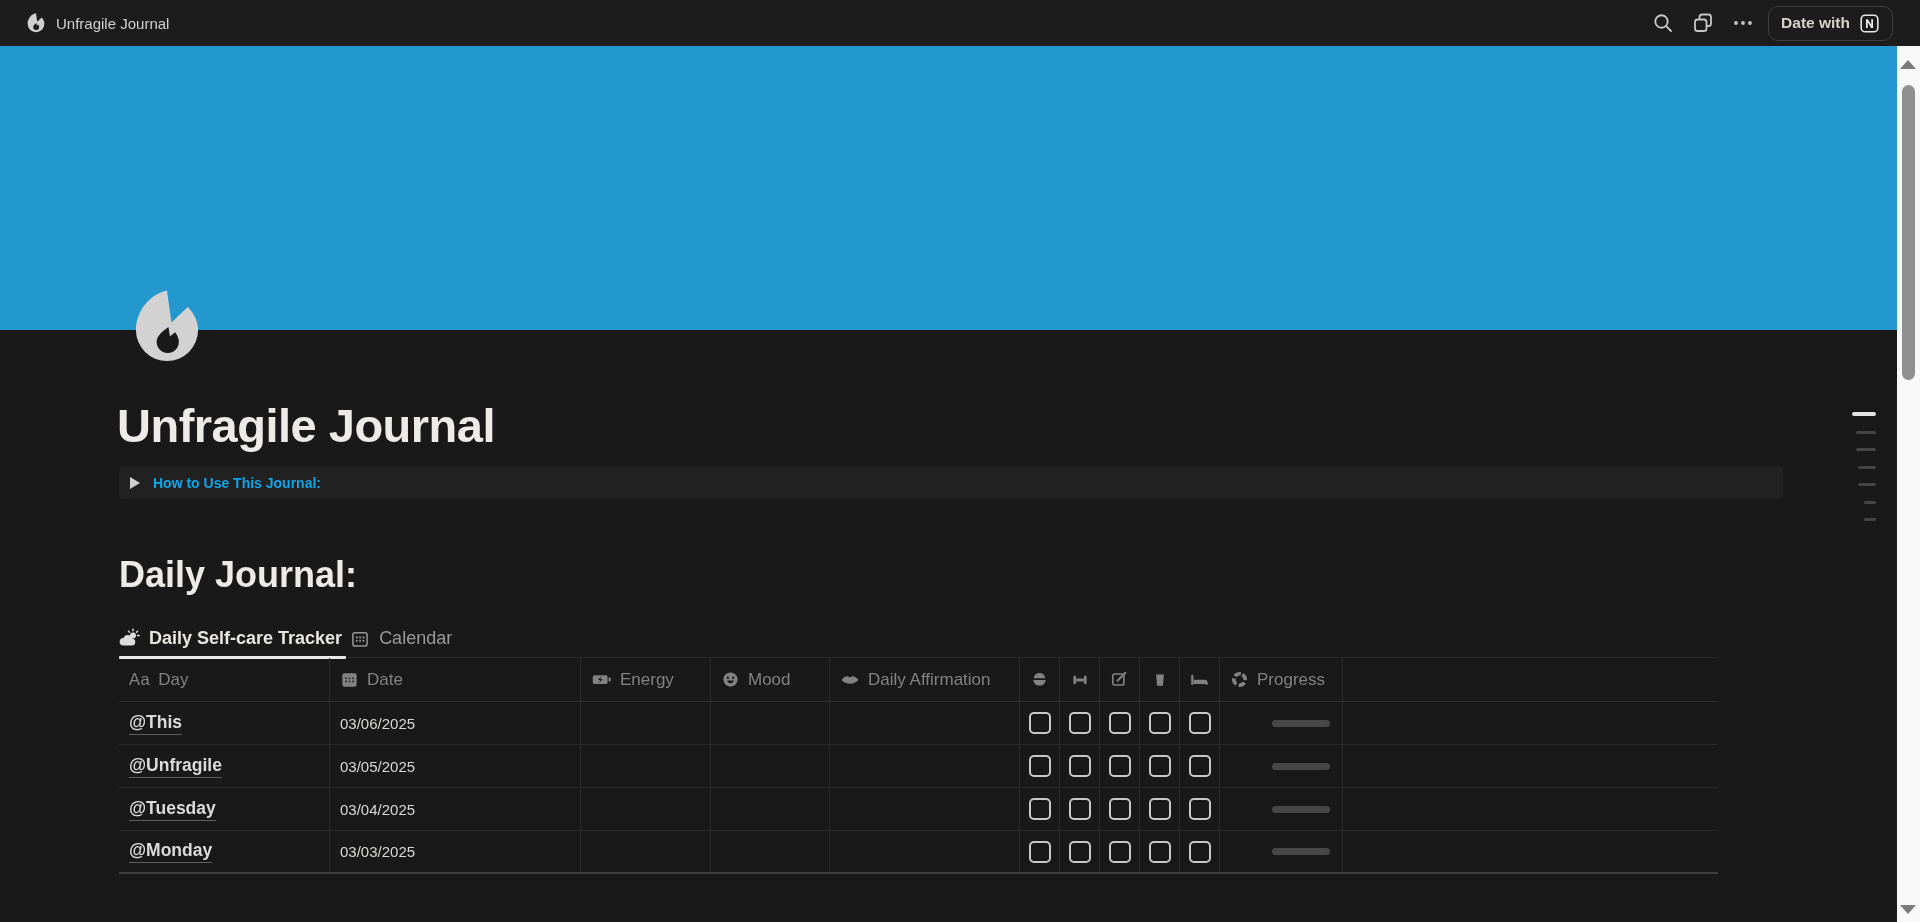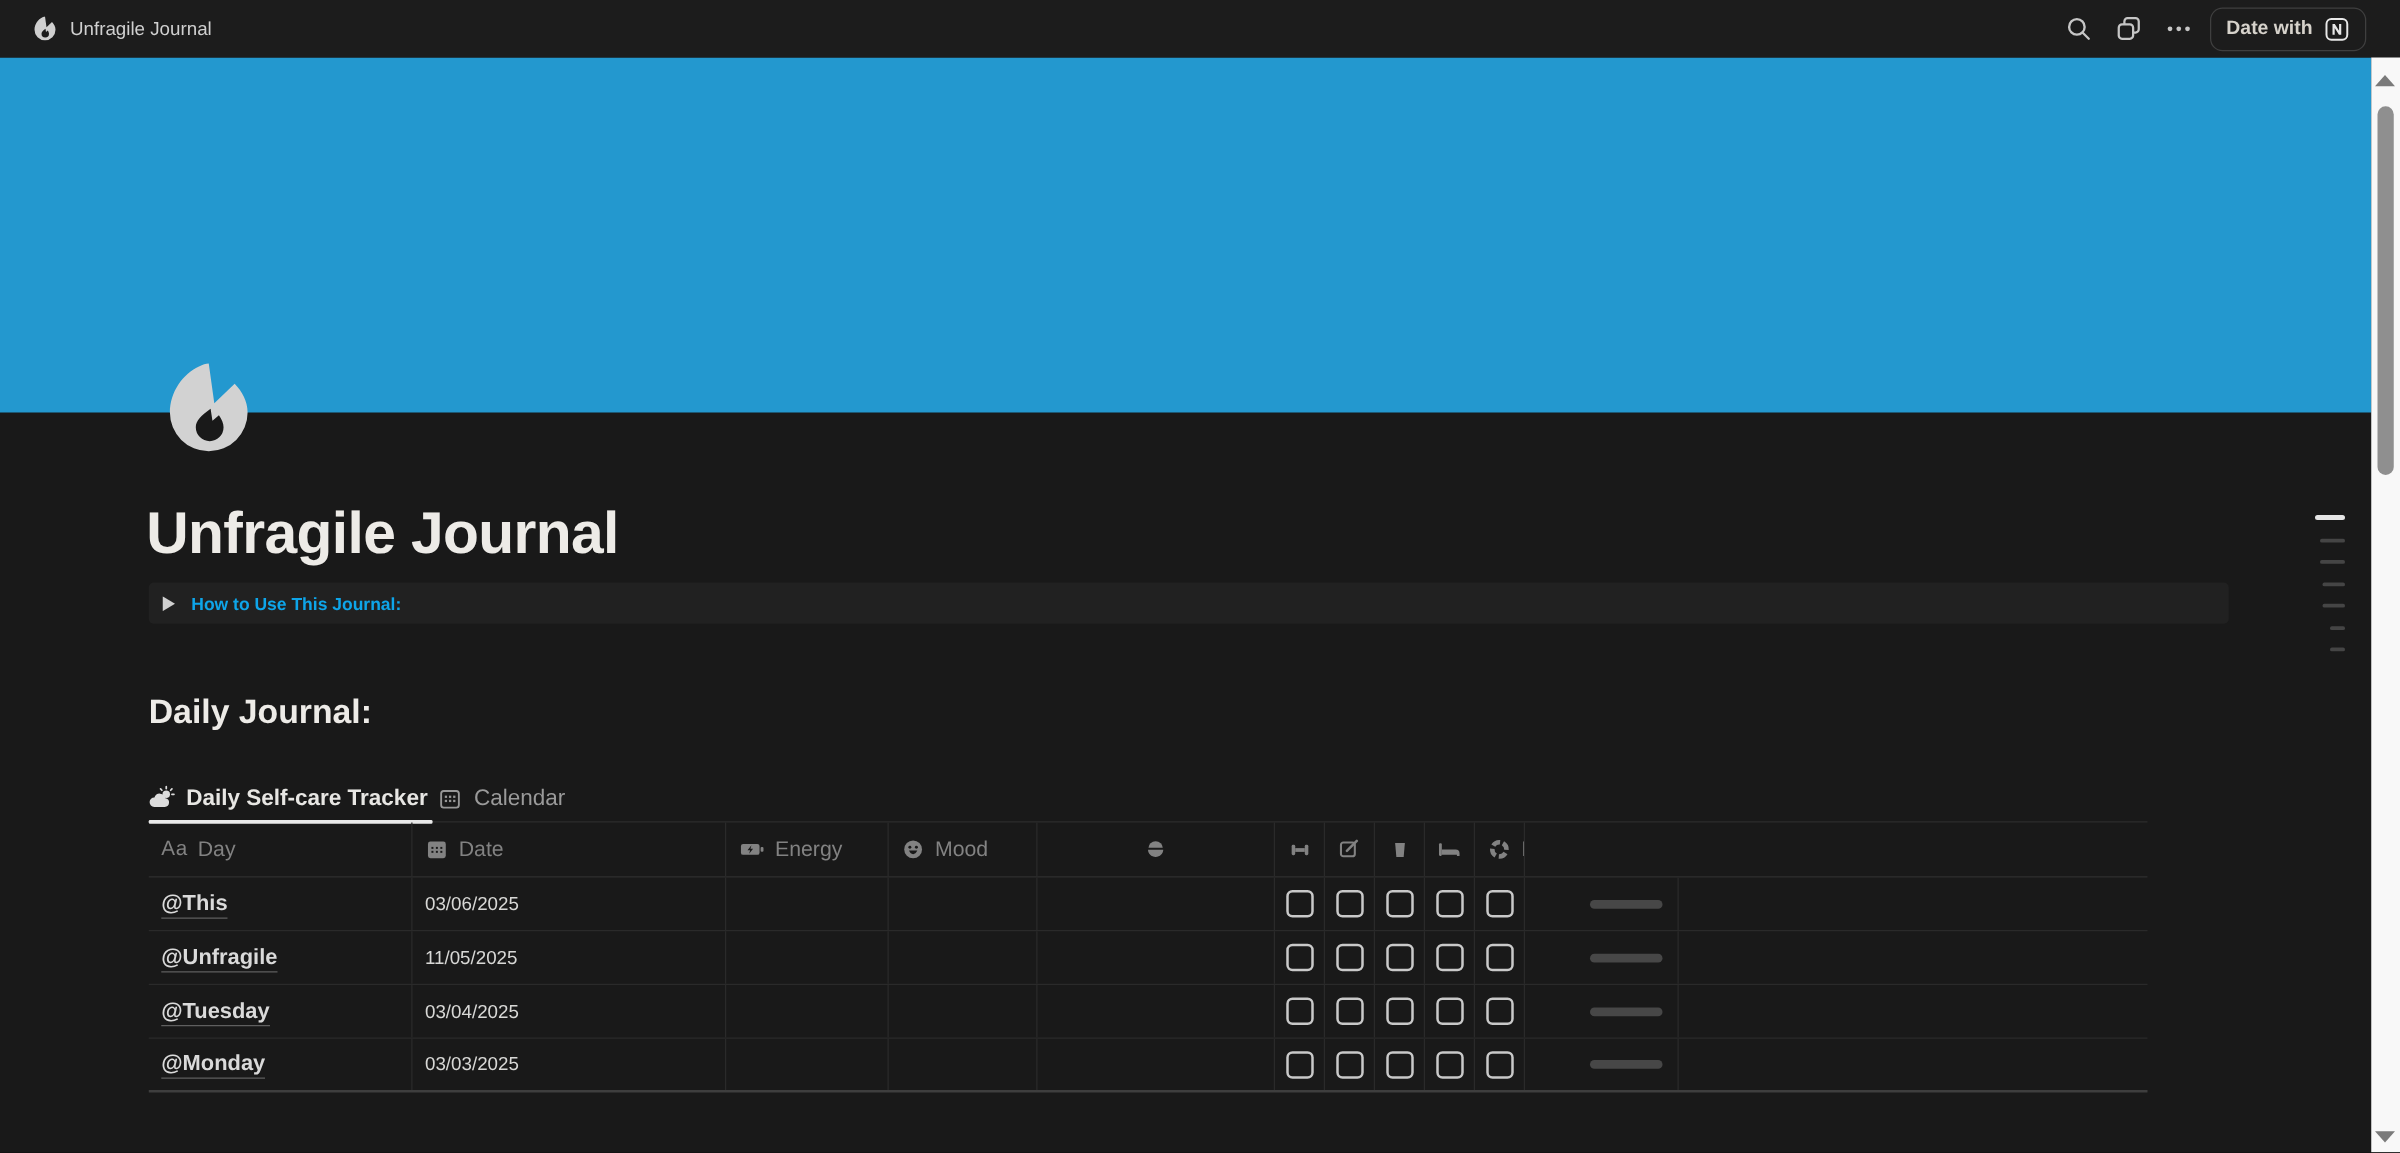--- a/index.html
+++ b/index.html
@@ -18,21 +18,21 @@
 
   
   .cover{position:absolute;left:0;top:46px;width:1897px;height:284px;}
   .page-icon{position:absolute;left:130px;top:290px;width:74px;height:74px;z-index:5;}
 
   
   .page-title{position:absolute;left:117px;top:398px;font-size:47px;font-weight:700;color:#edebe7;letter-spacing:-0.5px;}
   .toggle-block{position:absolute;left:119px;top:466px;width:1664px;height:33px;background:#212121;border-radius:4px;
     display:flex;align-items:center;gap:13px;padding-left:11px;box-sizing:border-box;cursor:pointer;}
   .toggle-label{font-size:14px;font-weight:700;color:#0ea5e9;}
-  .section-heading{position:absolute;left:119px;top:554px;font-size:27px;font-weight:700;color:#edebe7;}
+  .section-heading{position:absolute;left:119px;top:554px;font-size:36px;font-weight:700;color:#edebe7;}
 
   
   .tabbar{position:absolute;left:119px;top:620px;width:1599px;height:38px;border-bottom:1px solid #2c2c2c;
     display:flex;align-items:center;gap:4px;box-sizing:border-box;}
   .tab{position:relative;height:38px;display:flex;align-items:center;gap:9px;padding-right:4px;cursor:pointer;}
   .tab .tab-label{font-size:18px;}
   .tab.active .tab-label{color:#e7e6e3;font-weight:700;}
   .tab.inactive .tab-label{color:#9a9a9a;font-weight:500;}
   .tab.active::after{content:"";position:absolute;left:0;right:0;bottom:-1px;height:3px;background:#e9e9e9;border-radius:1px;}
 
@@ -214,20 +214,28 @@
         <span>
           <svg width="19" height="19" viewBox="0 0 24 24">
             <circle cx="12" cy="12" r="9" fill="#828282"></circle>
             <circle cx="8.7" cy="9.8" r="1.5" fill="#191919"></circle>
               <circle cx="15.3" cy="9.8" r="1.5" fill="#191919"></circle>
             <path fill="#191919" d="M7.8 13.2 c1 2.4 2.5 3.6 4.2 3.6 s3.2-1.2 4.2-3.6 Z"></path>
           </svg>
         </span>
         <span>Mood</span>
       </div>
+      <div class="cell th">
+        <span>
+          <svg width="20" height="20" viewBox="0 0 24 24">
+            <path fill="#828282" d="M12 9.3 C10.5 7.4 8 6.9 5.6 8.3 C3.7 9.4 2.6 10.9 2 12 C4.6 15 8.1 16.6 12 16.6 C15.9 16.6 19.4 15 22 12 C21.4 10.9 20.3 9.4 18.4 8.3 C16 6.9 13.5 7.4 12 9.3 Z"></path>
+          </svg>
+        </span>
+        <span>Daily Affirmation</span>
+      </div>
       <div class="cell th cbcell">
         <span>
           <svg width="19" height="19" viewBox="0 0 24 24" fill="#828282">
             <path d="M4.8 10.3 a7.2 6.4 0 0 1 14.4 0 Z"></path>
             <path d="M4.3 12.5 h15.4 c0 4.2 -3.4 7.2 -7.7 7.2 s-7.7 -3 -7.7 -7.2 Z"></path>
           </svg>
         </span>
       </div>
       <div class="cell th cbcell">
         <span>
@@ -298,21 +306,21 @@
       <div class="cell progresscell">
           <div class="progressbar"></div>
         </div>
       <div class="cell notrail"></div>
     </div>
 
     <div class="trow tdata">
       <div class="cell">
           <span class="mention">@Unfragile</span>
         </div>
-      <div class="cell datecell">11/05/2025</div>
+      <div class="cell datecell">03/05/2025</div>
       <div class="cell"></div>
       <div class="cell"></div>
       <div class="cell"></div>
       <div class="cell cbcell">
           <div class="checkbox"></div>
         </div>
       <div class="cell cbcell">
           <div class="checkbox"></div>
         </div>
       <div class="cell cbcell">

